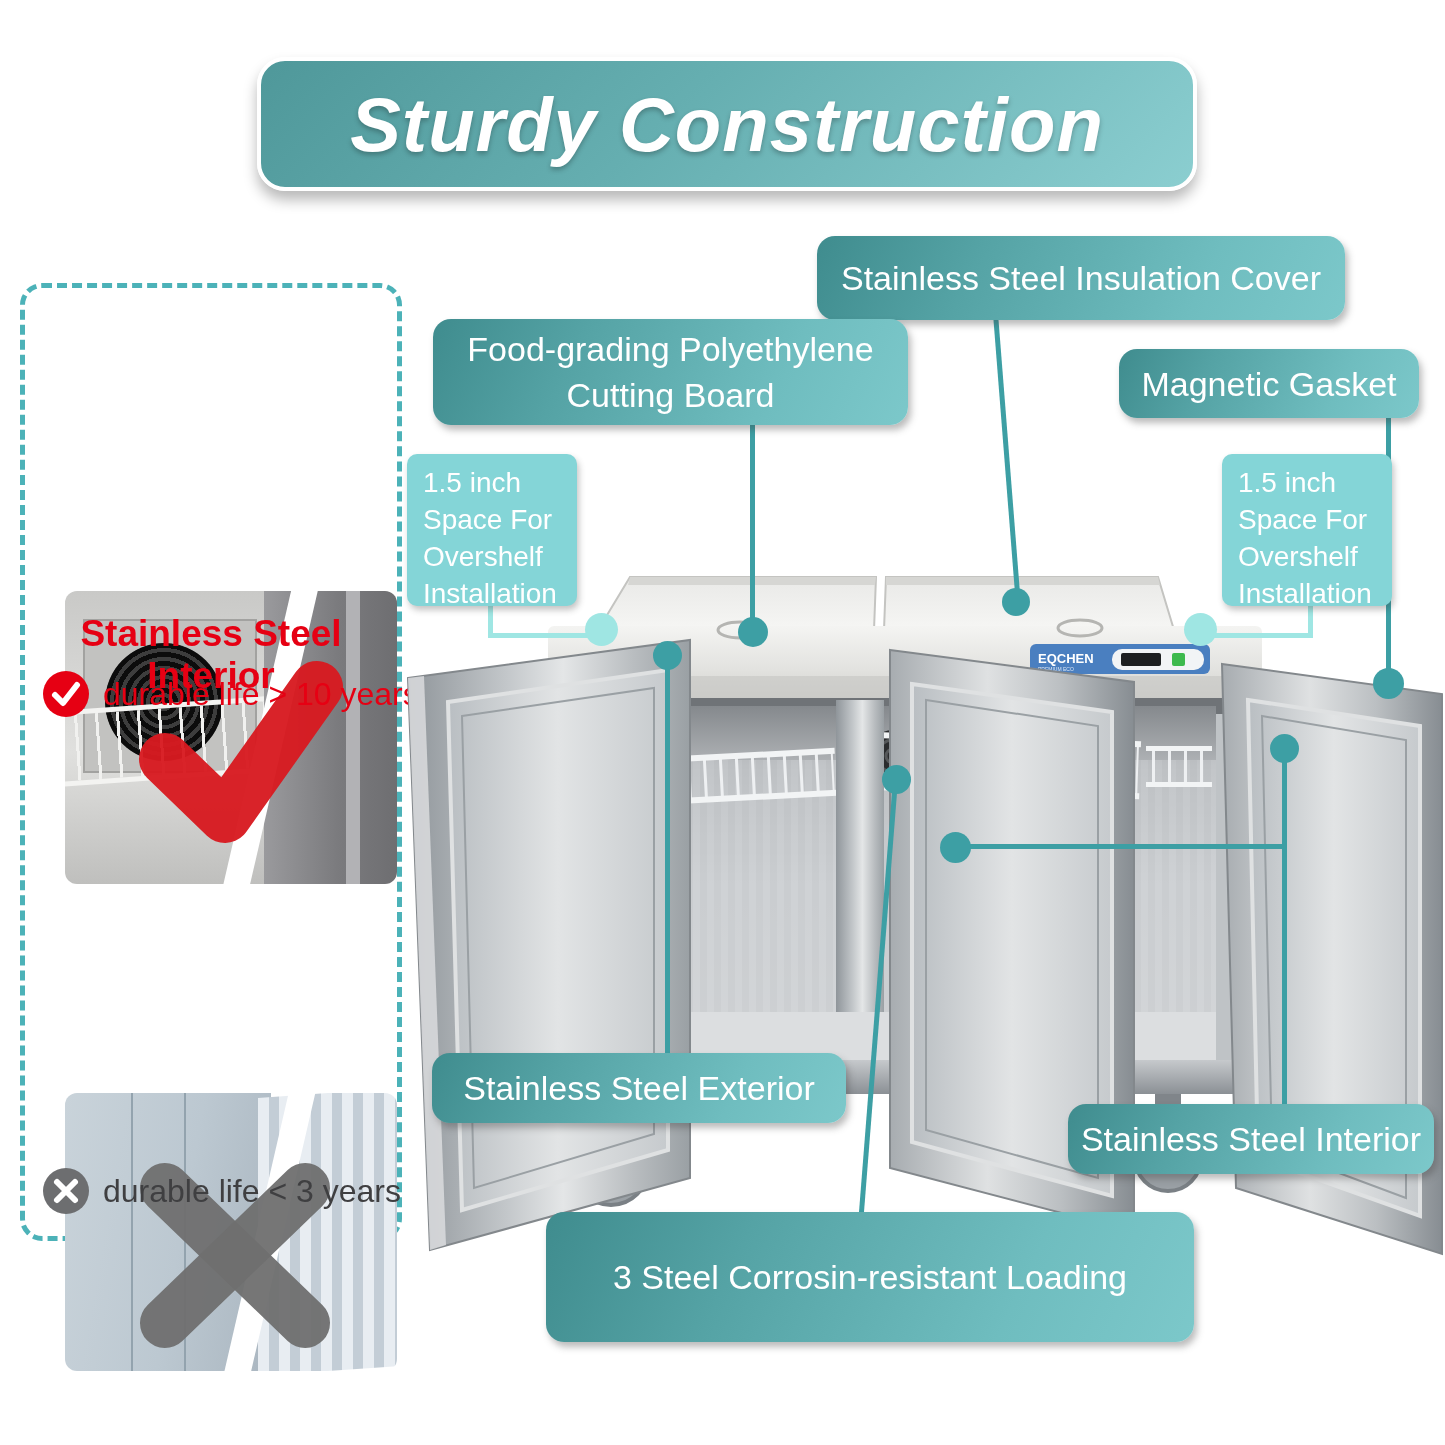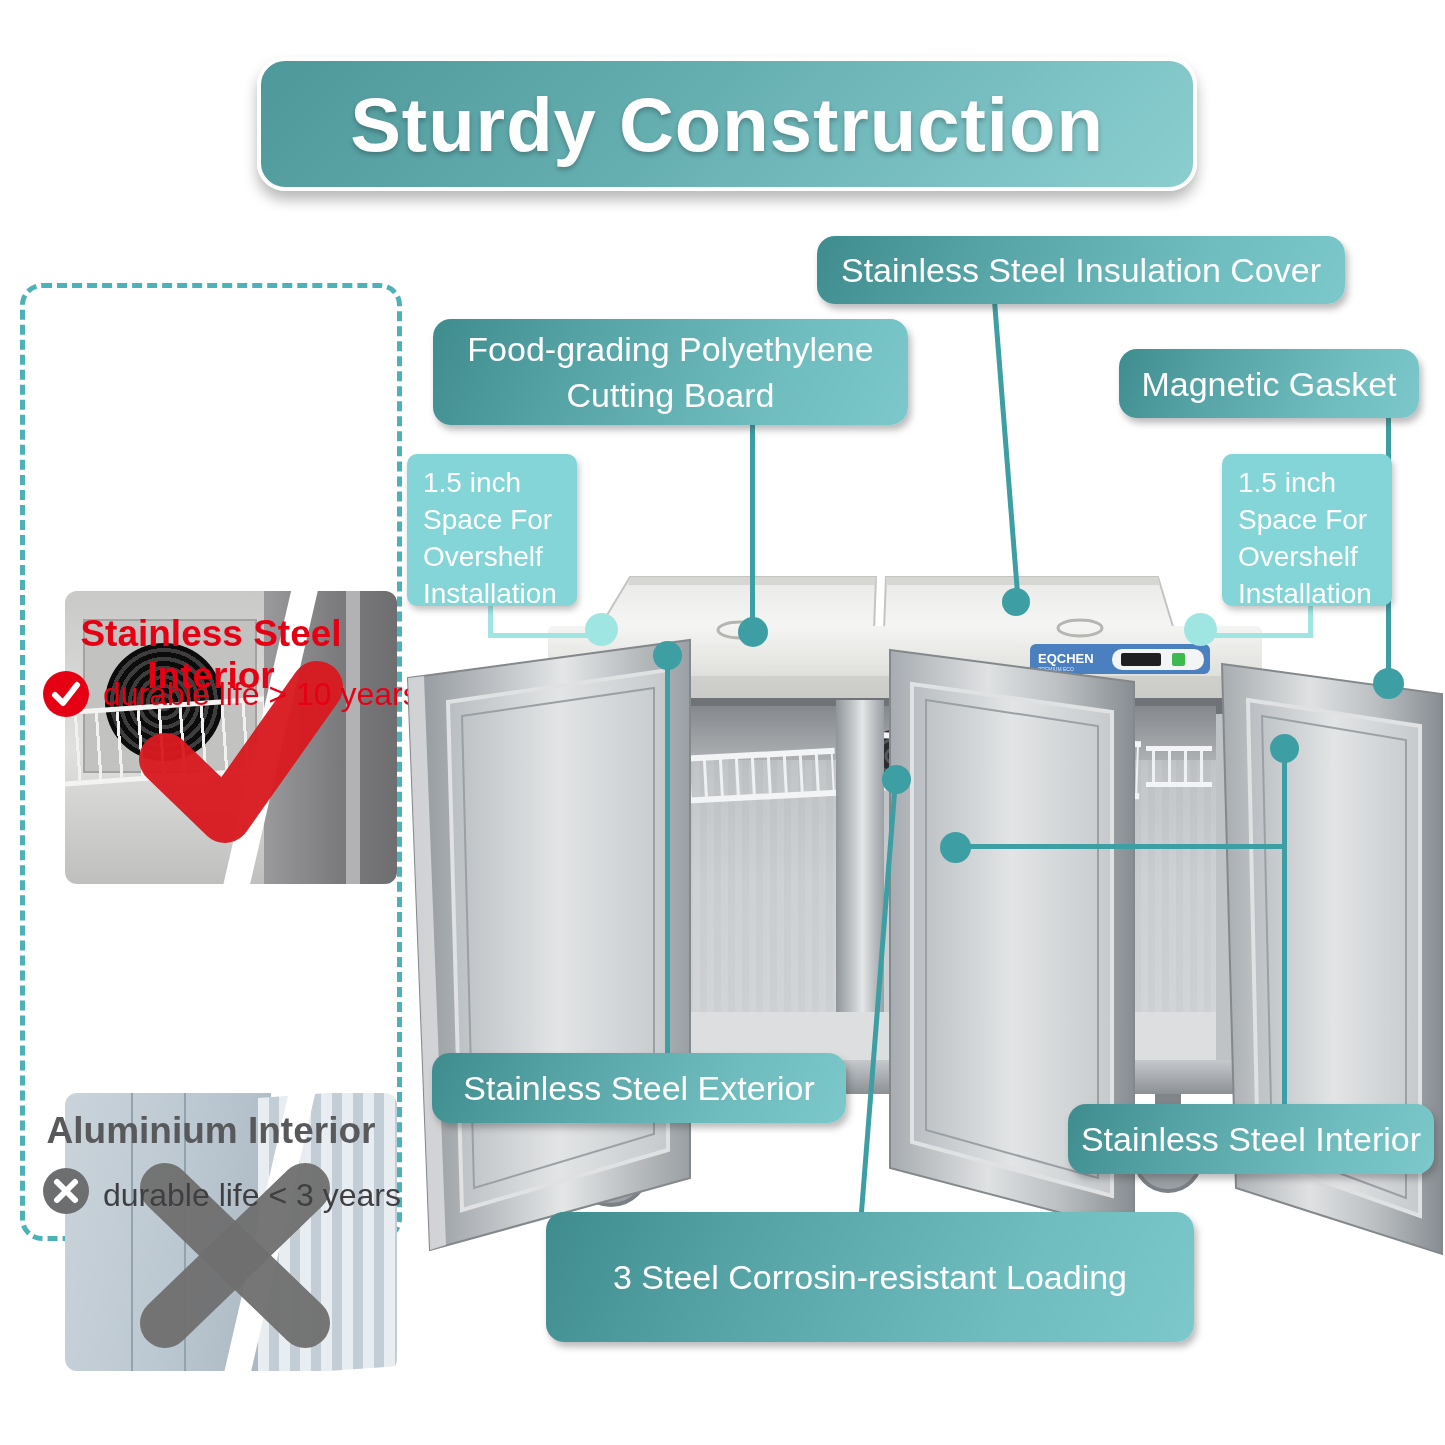--- a/index.html
+++ b/index.html
@@ -4,21 +4,21 @@
 <style>
   html,body{margin:0;padding:0;background:#ffffff;}
   .canvas{position:relative;width:1445px;height:1445px;background:#ffffff;overflow:hidden;
           font-family:"Liberation Sans","DejaVu Sans",sans-serif;}
 
   
   .banner{position:absolute;left:257px;top:57px;width:932px;height:126px;
           border-radius:28px;border:4px solid #ffffff;
           background:linear-gradient(135deg,#4f989a 0%,#66afb1 45%,#8bced0 100%);
           box-shadow:0 9px 14px rgba(0,0,0,.28);
-          display:flex;align-items:center;justify-content:center;}
+          display:flex;align-items:center;justify-content:center;font-style:italic;}
   .banner span{color:#ffffff;font-size:76px;font-weight:bold;letter-spacing:1px;
                text-shadow:0 3px 5px rgba(0,0,0,.25);}
 
   
   .compare{position:absolute;left:20px;top:283px;width:372px;height:948px;
            border:5px dashed #4cb2b8;border-radius:22px;}
   .photo{position:absolute;width:332px;height:293px;border-radius:12px;overflow:hidden;}
   .photo-good{left:40px;top:303px;}
   .photo-bad{left:40px;top:805px;height:278px;}
   .pg-left{position:absolute;left:0;top:0;width:64%;height:100%;
@@ -41,29 +41,29 @@
   .pb-seam1,.pb-seam2{position:absolute;top:0;width:2px;height:100%;background:#93a3ae;}
   .pb-seam1{left:32%;} .pb-seam2{left:58%;}
   .pb-right{position:absolute;right:0;top:0;width:42%;height:100%;transform:skewY(-4deg);
             background:repeating-linear-gradient(90deg,#e8edf2 0 11px,#c3cdd6 11px 21px);}
   .overlay-mark{position:absolute;left:0;top:0;width:100%;height:100%;}
   .cmp-title{position:absolute;width:100%;text-align:center;font-weight:bold;font-size:37px;}
   .cmp-title.good{top:325px;color:#e60013;}
   .cmp-title.bad{top:822px;color:#58595b;}
   .cmp-note{position:absolute;left:18px;display:flex;align-items:center;gap:14px;}
   .cmp-note.good{top:383px;color:#e60013;}
-  .cmp-note.bad{top:880px;color:#3f3f41;align-items:flex-end;}
+  .cmp-note.bad{top:880px;color:#3f3f41;}
   .cmp-note .txt{font-size:32px;white-space:nowrap;}
 
   
   .callout{position:absolute;z-index:8;display:flex;flex-direction:column;align-items:center;
            justify-content:center;text-align:center;color:#ffffff;border-radius:18px;
            background:linear-gradient(115deg,#3f8c8e 0%,#55a3a5 30%,#6fbdbf 72%,#7cc8ca 100%);
            box-shadow:3px 5px 7px rgba(60,60,60,.35);font-size:34px;line-height:46px;}
-  .lbl-insulation{left:817px;top:236px;width:528px;height:68px;}
+  .lbl-insulation{left:817px;top:236px;width:528px;height:84px;}
   .lbl-cutting{left:433px;top:319px;width:475px;height:106px;}
   .lbl-gasket{left:1119px;top:349px;width:300px;height:69px;}
   .lbl-exterior{left:432px;top:1053px;width:414px;height:70px;}
   .lbl-interior{left:1068px;top:1104px;width:366px;height:70px;}
   .lbl-shelves{left:546px;top:1212px;width:648px;height:130px;}
   .callout-sm{position:absolute;z-index:8;background:#84d5d7;color:#ffffff;border-radius:10px;
               box-shadow:2px 4px 6px rgba(60,60,60,.3);font-size:28px;line-height:37px;
               padding:10px 0 0 16px;width:154px;height:142px;text-align:left;}
   .lbl-overshelf-left{left:407px;top:454px;}
   .lbl-overshelf-right{left:1222px;top:454px;}
@@ -280,21 +280,20 @@
         <div class="pb-seam1"></div>
         <div class="pb-seam2"></div>
       </div>
       <div class="pb-right"></div>
       <div class="stripe"></div>
       <svg class="overlay-mark" viewBox="0 0 332 278">
         <path d="M100,95 L240,230" fill="none" stroke="#6f6f6f" stroke-width="50" stroke-linecap="round" opacity="0.95"></path>
         <path d="M240,95 L100,230" fill="none" stroke="#6f6f6f" stroke-width="50" stroke-linecap="round" opacity="0.95"></path>
       </svg>
     </div>
-    <div class="cmp-title bad">Aluminium Interior</div>
     <div class="cmp-note bad">
       <svg width="46" height="46" viewBox="0 0 46 46">
         <circle cx="23" cy="23" r="23" fill="#6d6e70"></circle>
         <path d="M14,14 L32,32 M32,14 L14,32" fill="none" stroke="#ffffff" stroke-width="6" stroke-linecap="round"></path>
       </svg>
       <span class="txt">durable life &lt; 3 years</span>
     </div>
   </aside>
 
   <div class="cline ln-insulation"></div>

